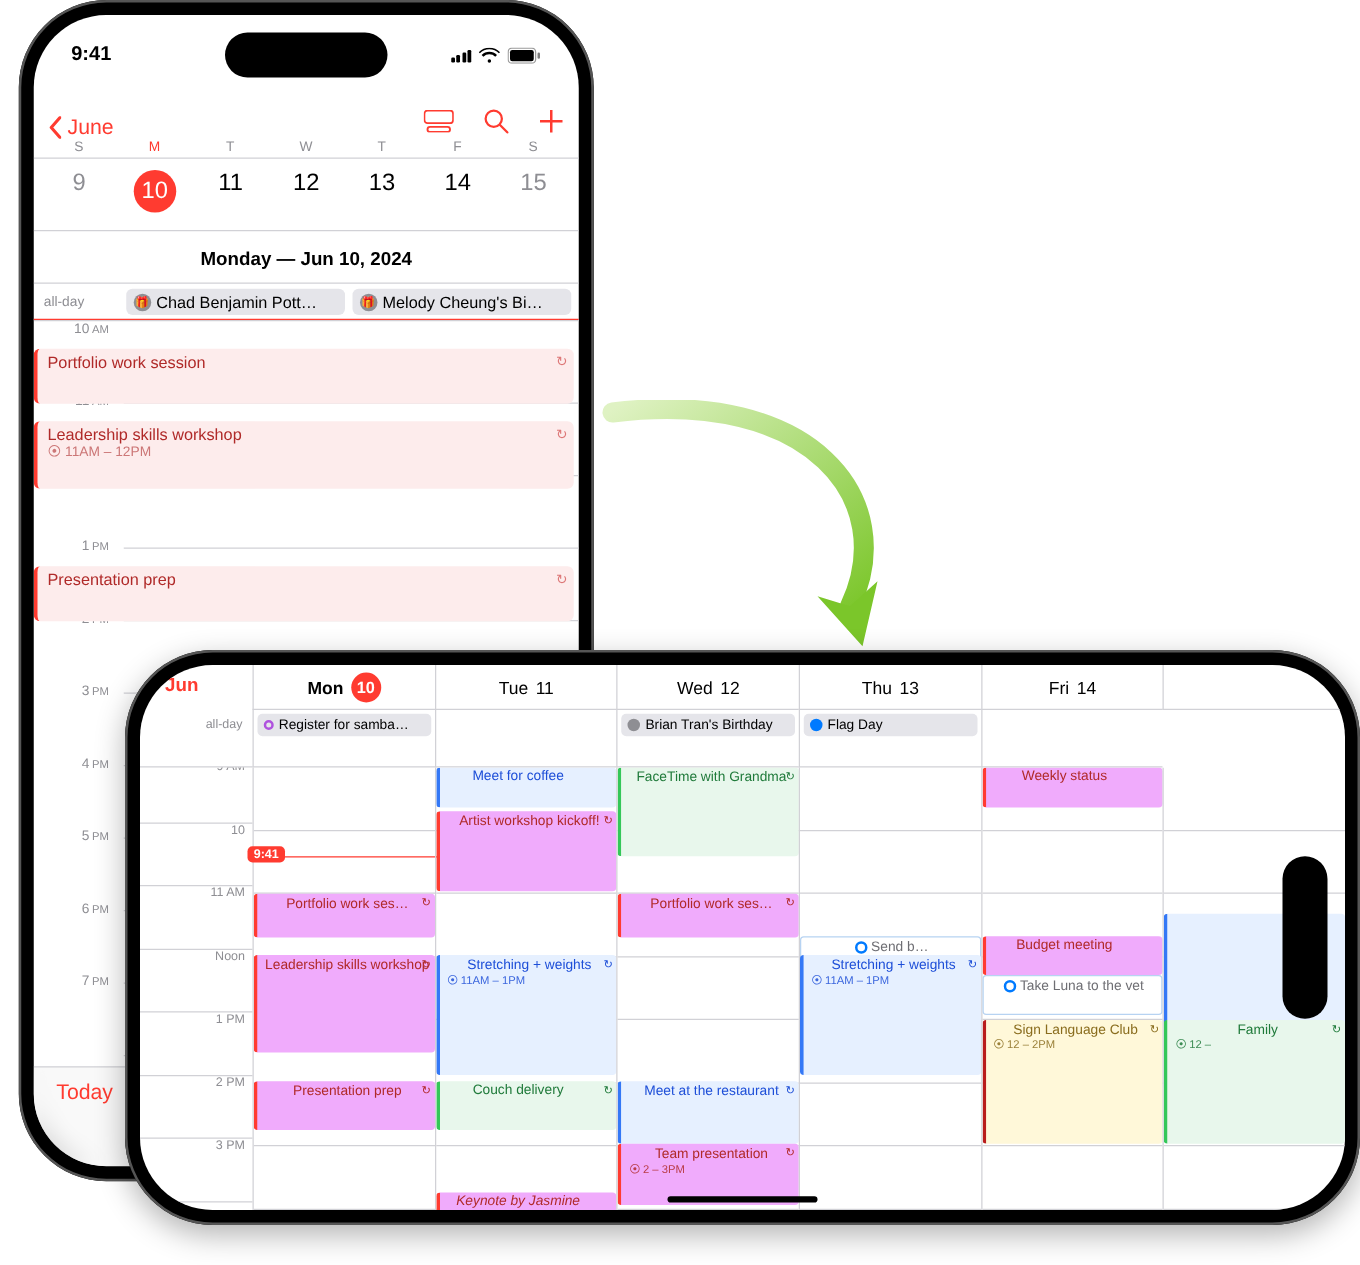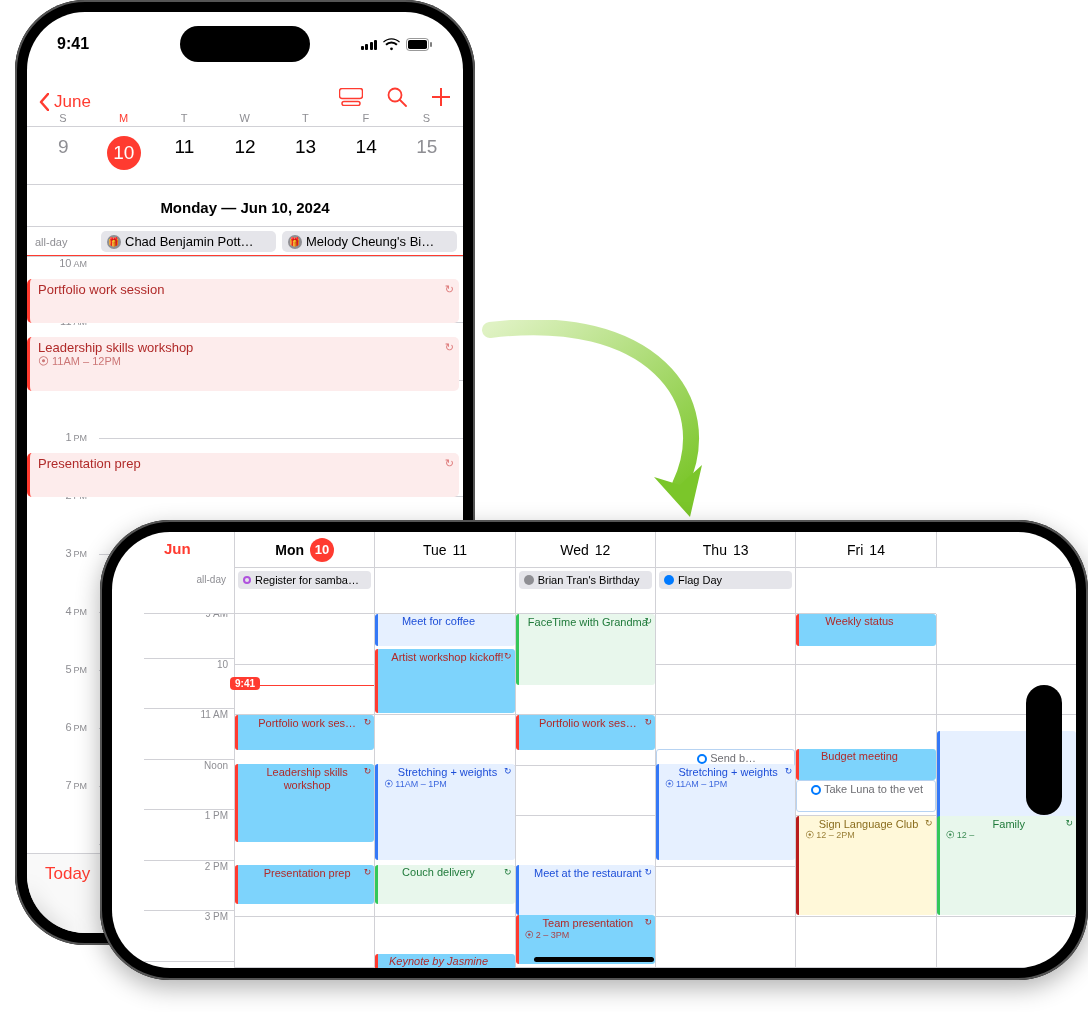--- a/index.html
+++ b/index.html
@@ -179,21 +179,20 @@
     background:#000;
     border-radius:22px;
     z-index:50;
   }
   
   .week-l {
     position:absolute; inset:0;
     display:grid;
     grid-template-columns: 90px repeat(6, 1fr);
     grid-template-rows: 36px 46px 1fr;
-    padding-left: 32px;
   }
   .jun-lbl {
     color:#ff3b30; font-weight:600; padding:8px 0 0 20px; font-size:15px;
   }
   .day-head {
     border-left:0.5px solid #d1d1d6;
     border-bottom:0.5px solid #d1d1d6;
     display:flex; align-items:center; justify-content:center;
     font-size:14px; gap:6px;
   }
@@ -249,21 +248,21 @@
     display:grid; grid-template-rows:repeat(7,1fr); position:relative;
   }
   .day-col-l .slot{ border-bottom:0.5px solid #d1d1d6;}
   .ev-l {
     position:absolute; left:0; right:0; border-radius:3px;
     font-size:11px; padding:2px 4px 2px 6px; overflow:hidden;
     line-height:1.15;
   }
   .ev-l .rpt{ position:absolute; right:3px; top:2px; font-size:9px;}
   .ev-l .sub{ font-size:9px; opacity:.85; display:flex; gap:2px; align-items:center;}
-  .red    { background:#7dd3fc; color:#b02a29; border-left:3px solid #ff3b30;}
+  .red    { background:#f0abfc; color:#b02a29; border-left:3px solid #ff3b30;}
   .pink   { background:#fdecec; color:#b02a29; border-left:3px solid #ff3b30;}
   .blue   { background:#e6f0ff; color:#1d4ed8; border-left:3px solid #3478f6;}
   .yellow { background:#fff8d9; color:#8a6d1e; border-left:3px solid #b91c1c;}
   .green  { background:#e8f7ec; color:#1f7a3a; border-left:3px solid #34c759;}
   .outline-blue{
     background:#fff; color:#6e6e73; border:1px solid #b7d3f2; border-left:1px solid #b7d3f2;
   }
   .ev-l.outline-blue .bd{ display:inline-block; width:10px; height:10px; border-radius:50%; border:2px solid #007aff; margin-right:3px; vertical-align:middle;}
   .ev-l.slim{ border-left-width:3px; padding:1px 22px 1px 6px; }
   .home-ind-l{

